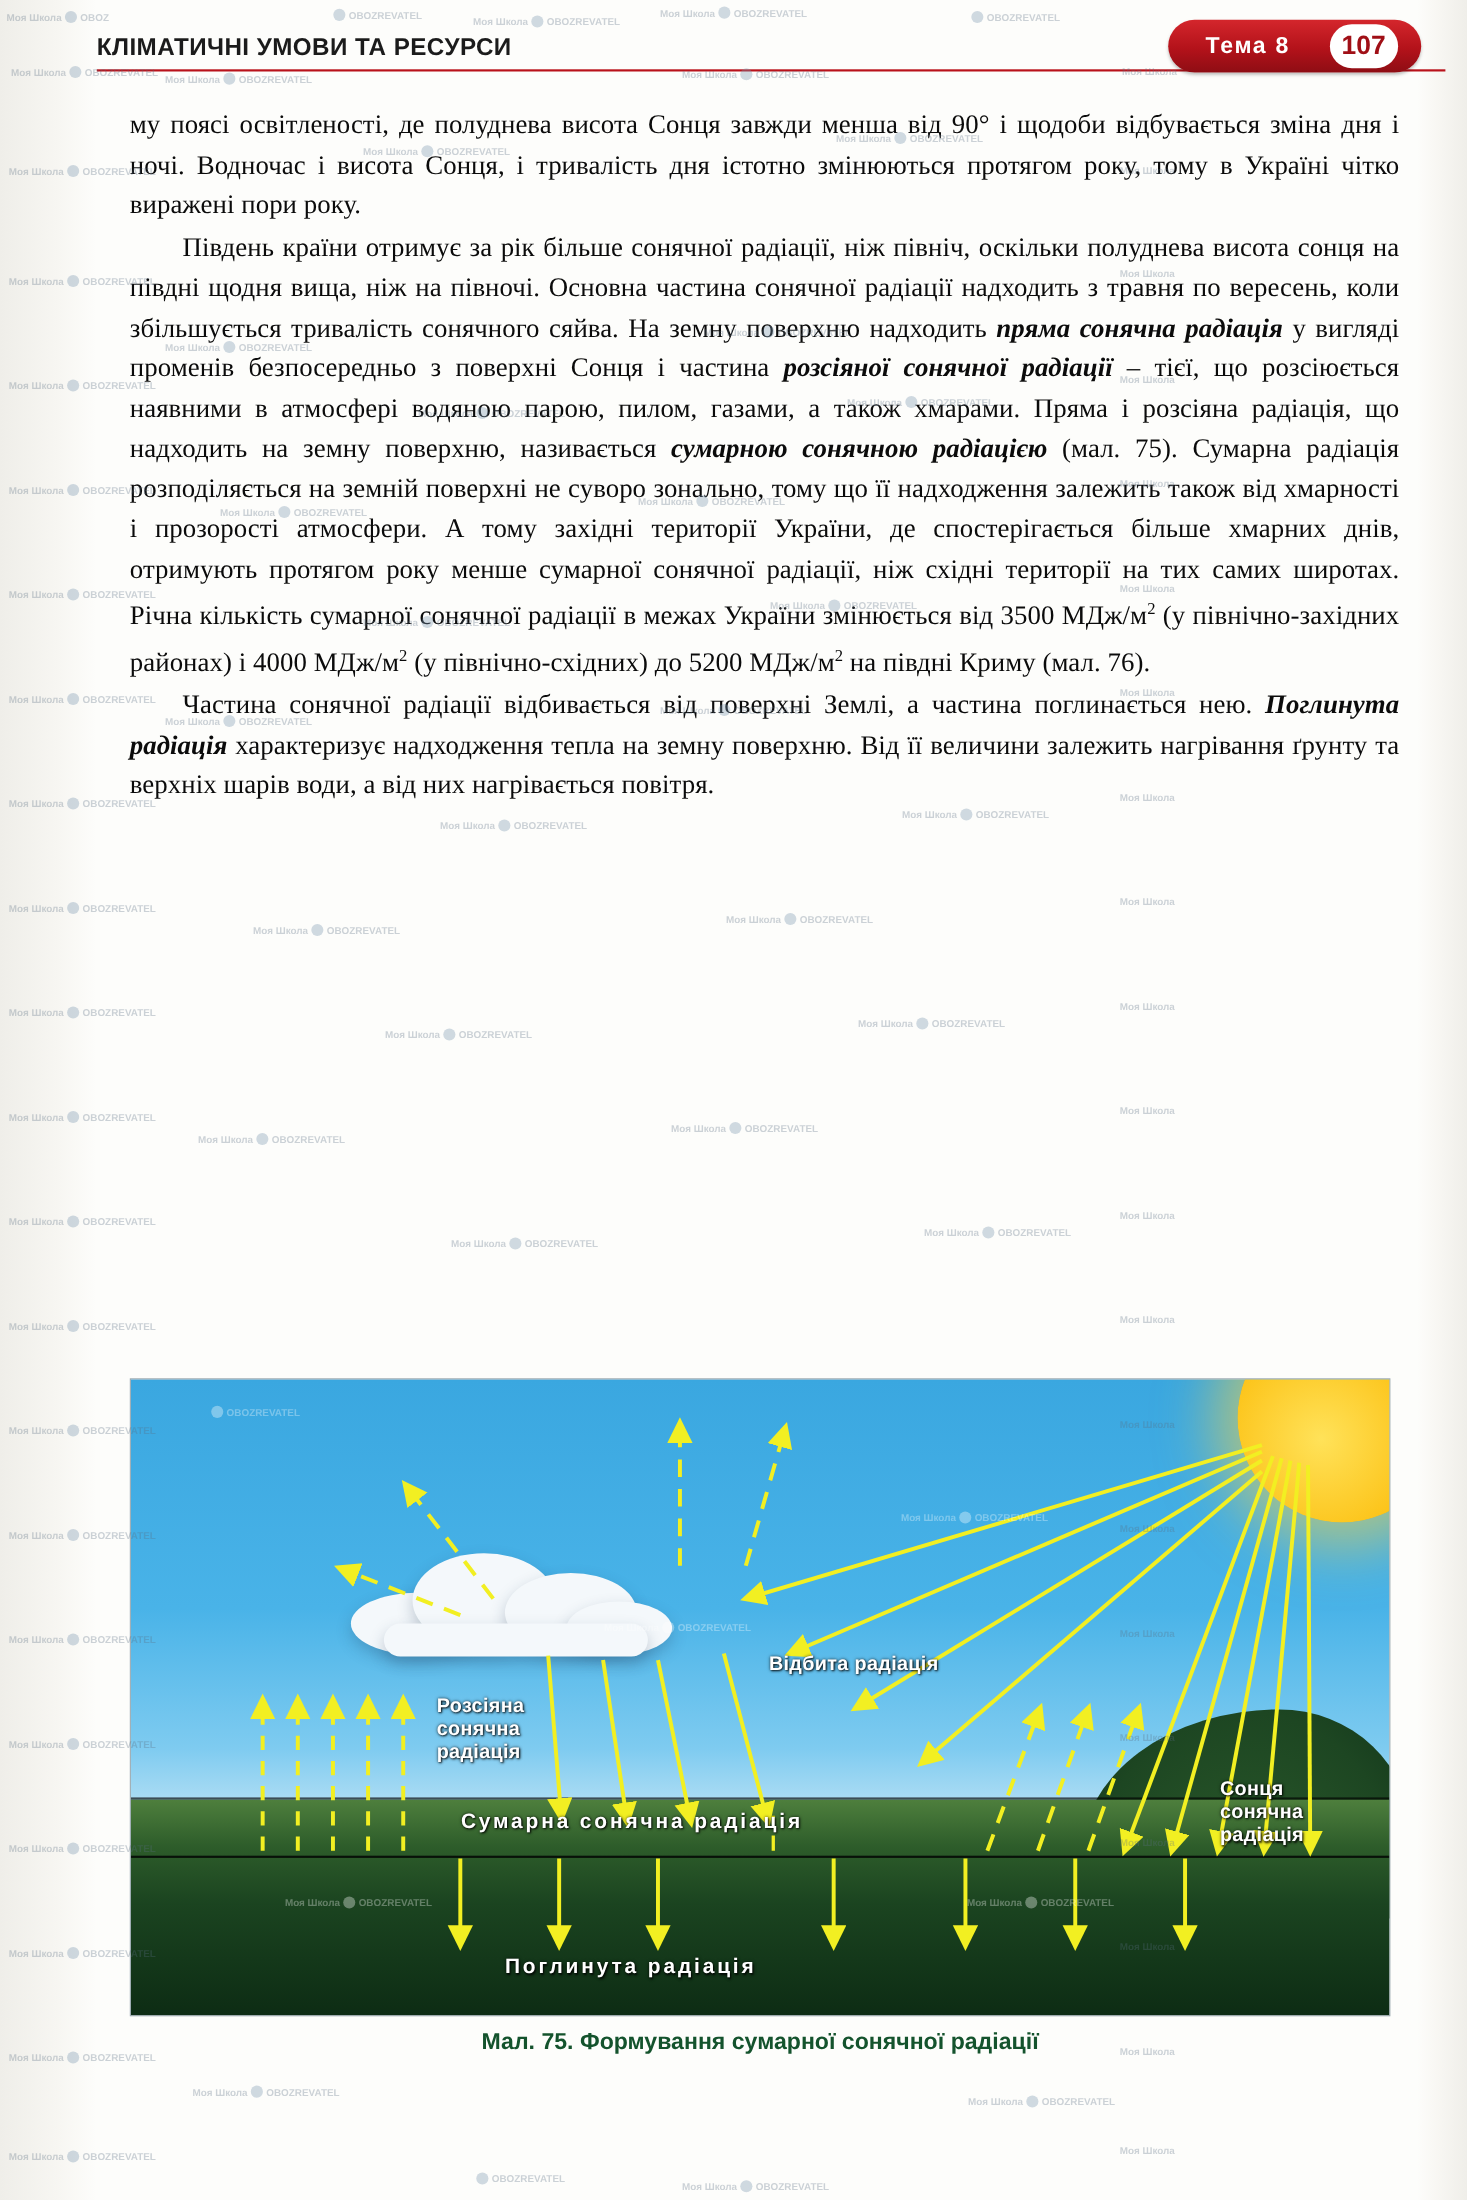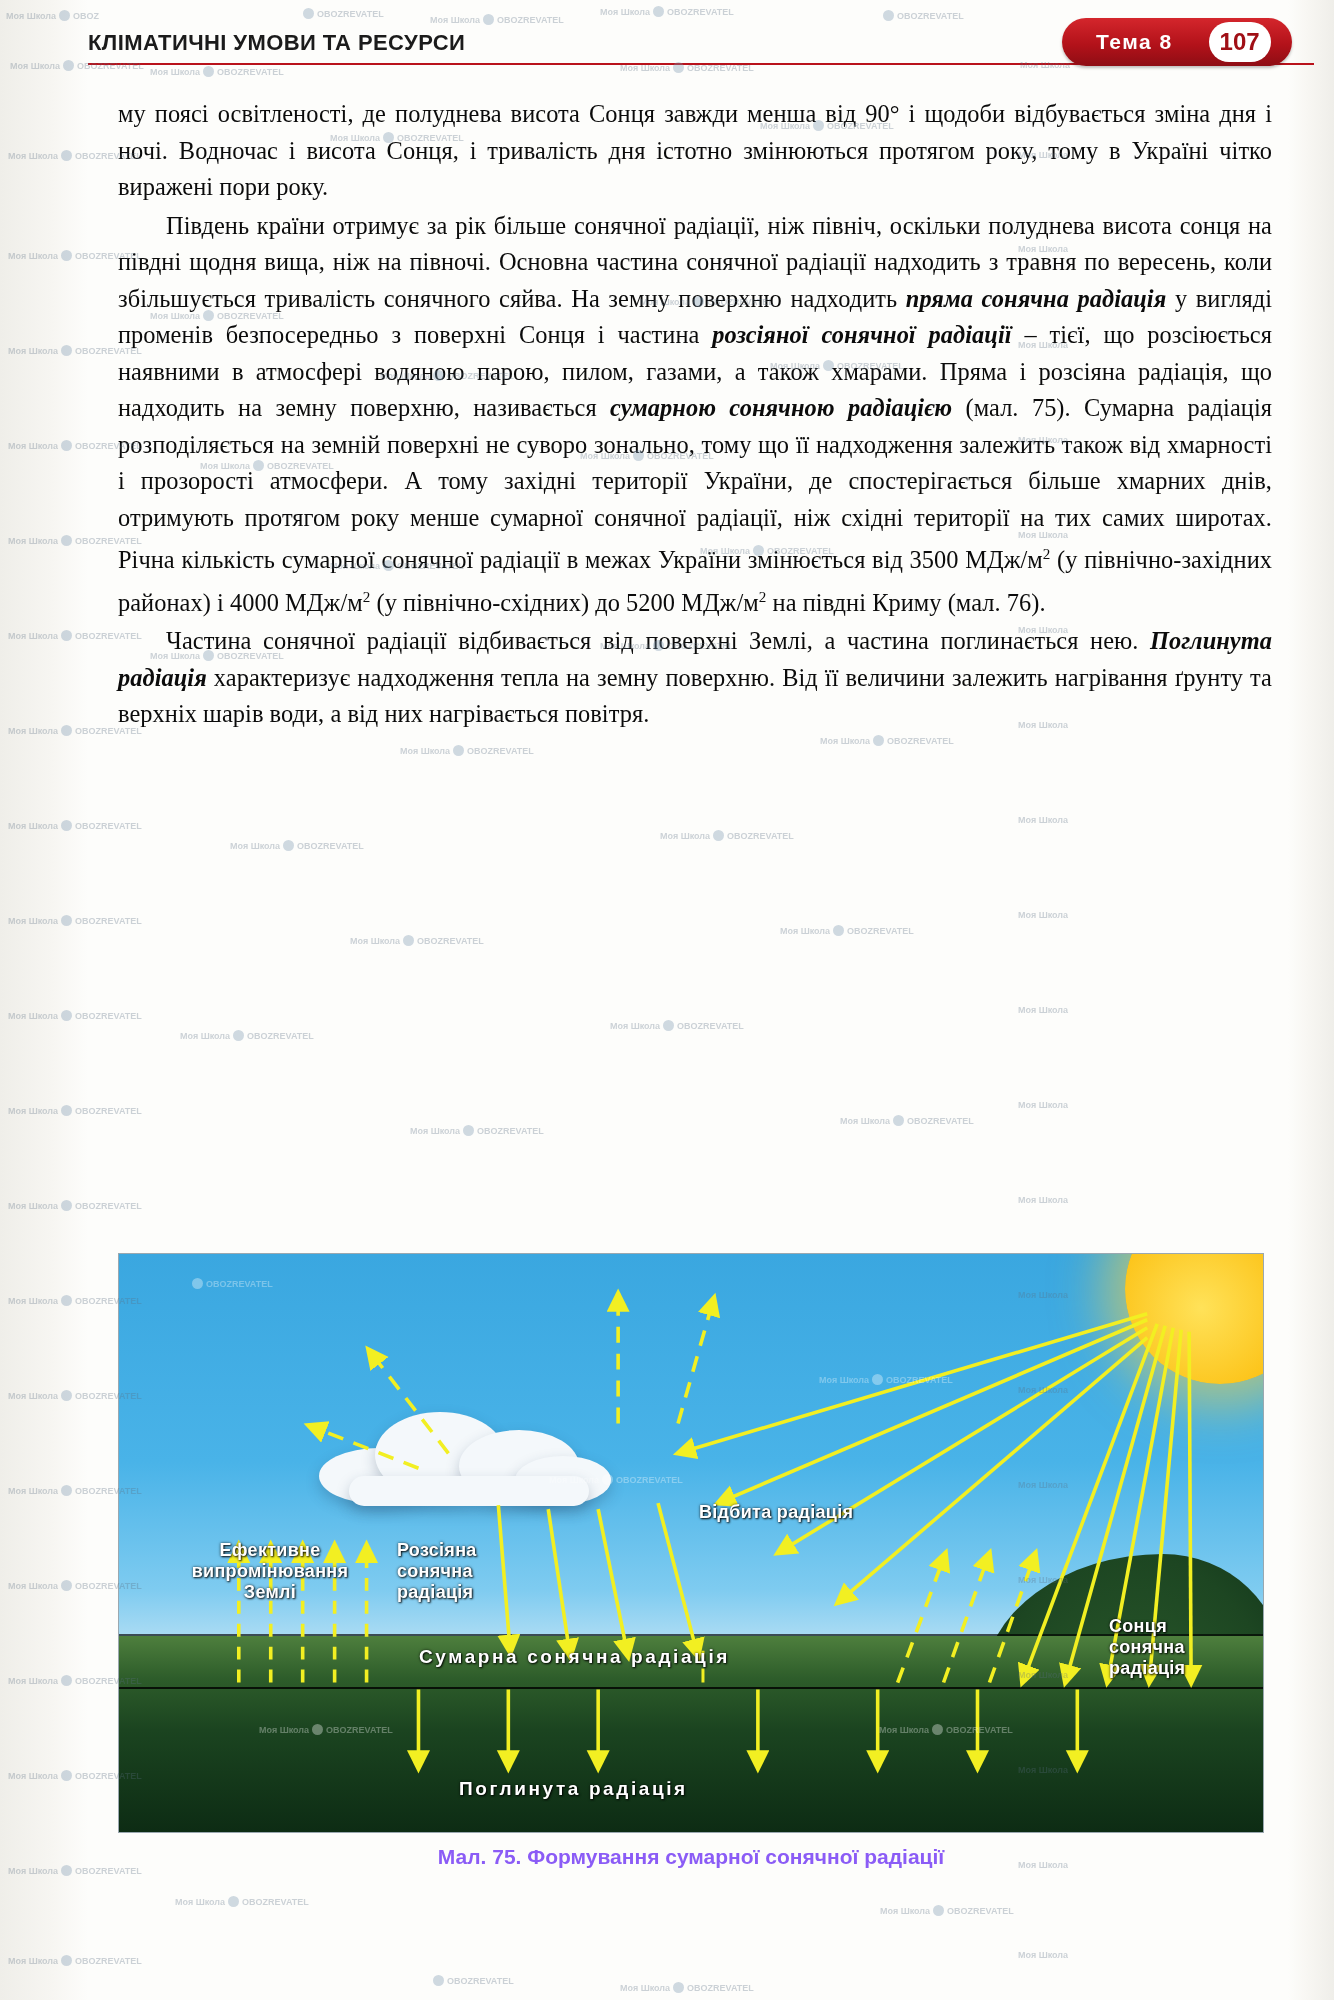--- a/index.html
+++ b/index.html
@@ -186,21 +186,21 @@
   .lbl.c { text-align: center; }
   .lbl.sp { letter-spacing: 2.6px; }
 
   .fig-caption {
     position: absolute;
     left: 0; right: 0; top: 592px;
     text-align: center;
     font-family: "Liberation Sans", sans-serif;
     font-weight: bold;
     font-size: 21px;
-    color: #8b5cf6;
+    color: #14532d;
   }
 
   
   .wm {
     position: absolute;
     pointer-events: none;
     font-family: "Liberation Sans", sans-serif;
     font-size: 9px;
     color: rgba(90,110,130,.30);
     white-space: nowrap;
@@ -307,25 +307,20 @@
           <line x1="640" y1="437" x2="640" y2="516"></line>
           <line x1="760" y1="437" x2="760" y2="516"></line>
           <line x1="860" y1="437" x2="860" y2="516"></line>
           <line x1="960" y1="437" x2="960" y2="516"></line>
         </g>
         <g stroke="#f2ef22" stroke-width="3" fill="none" stroke-dasharray="14 10">
           <line x1="585" y1="430" x2="585" y2="398"></line>
         </g>
       </svg>
 
-      <div class="lbl c" style="left:36px; top:286px; width:230px;">
-        <div>Ефективне</div>
-        <div>випромінювання</div>
-        <div>Землі</div>
-      </div>
 
       <div class="lbl" style="left:278px; top:286px; width:180px;">
         <div>Розсіяна</div>
         <div>сонячна</div>
         <div>радіація</div>
       </div>
 
       <div class="lbl" style="left:580px; top:248px;">Відбита радіація</div>
 
       <div class="lbl" style="left:990px; top:362px; width:150px;">

